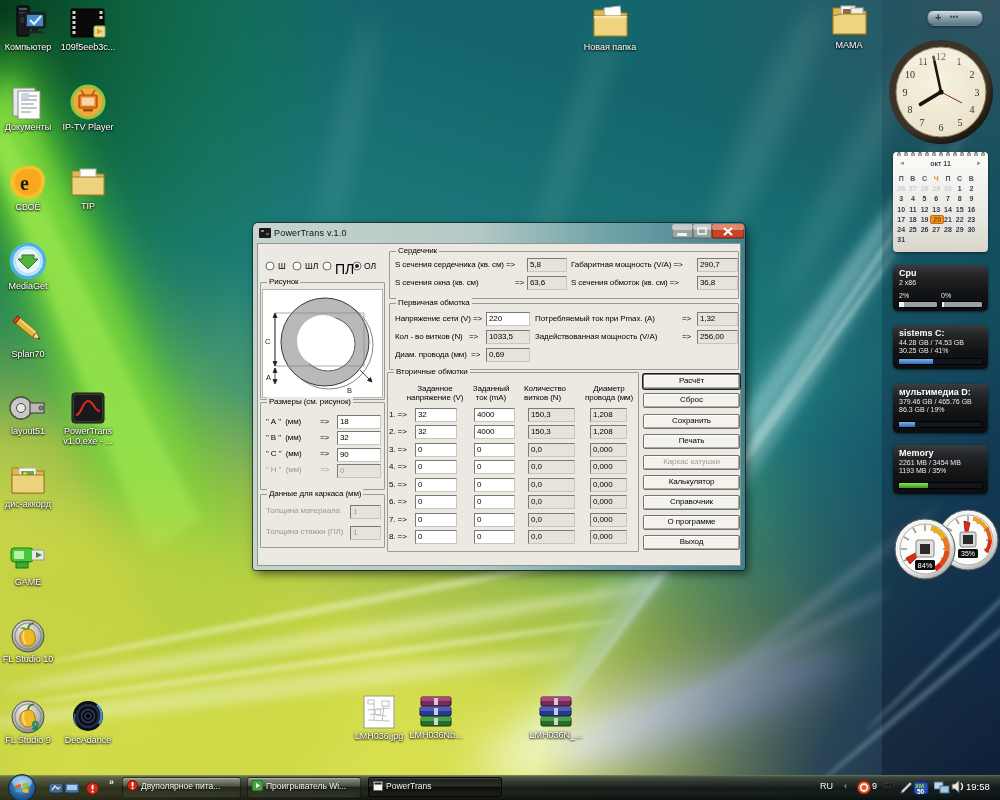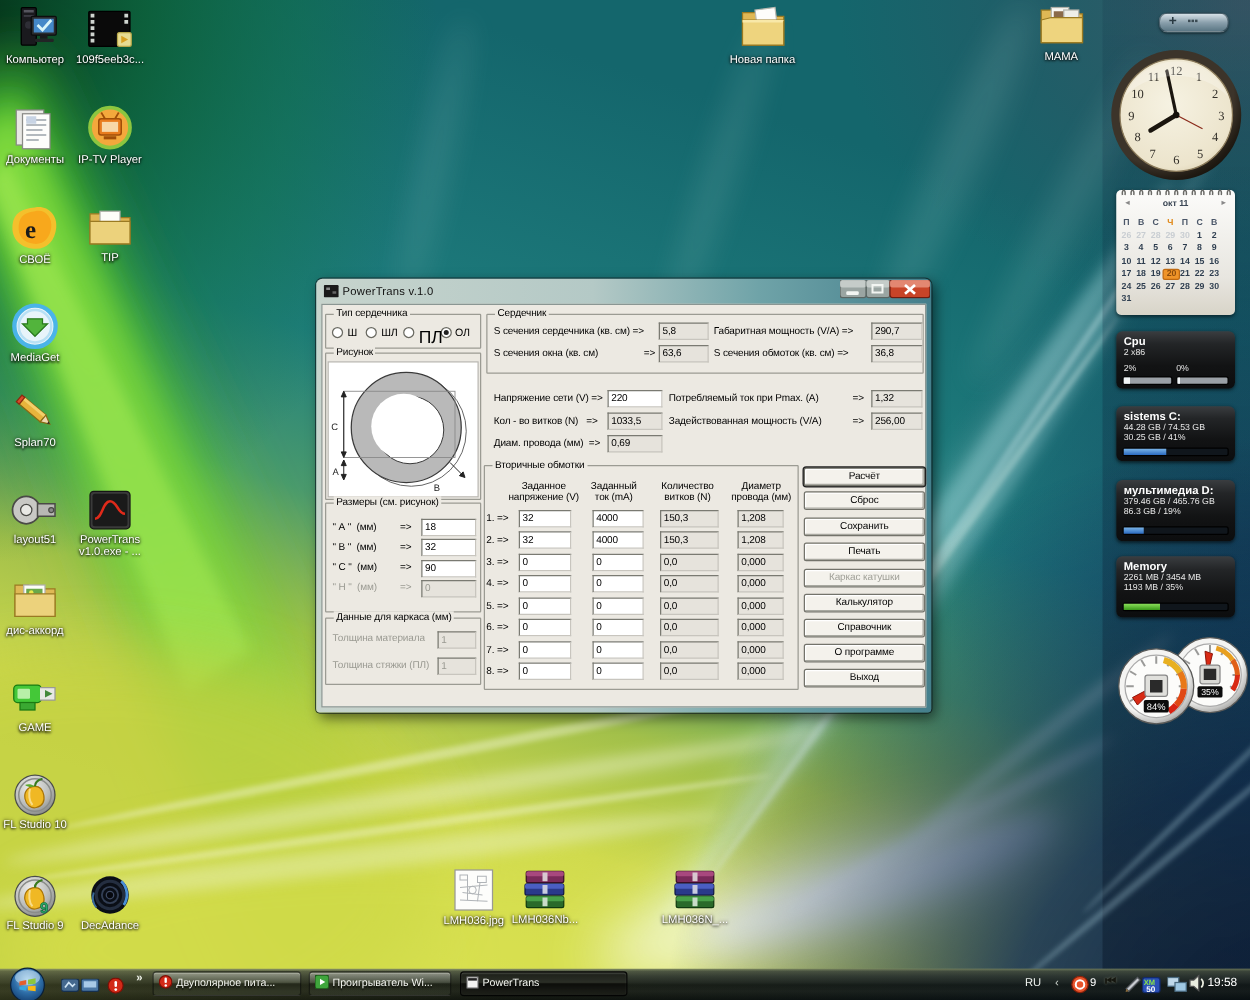--- a/index.html
+++ b/index.html
@@ -428,23 +428,20 @@
    <rect x="21" y="0" width="19" height="14" rx="2" fill="#9aa5a2" stroke="#5a6562" stroke-width="1"></rect>
    <rect x="21" y="0" width="19" height="6" rx="2" fill="#cfd6d3" opacity=".8"></rect>
    <rect x="26" y="4" width="8" height="6" fill="none" stroke="#f2f5f2" stroke-width="1.6"></rect>
    <rect x="40" y="0" width="32" height="14" rx="2" fill="#c84428" stroke="#6e1d10" stroke-width="1"></rect>
    <rect x="40" y="0" width="32" height="6" rx="2" fill="#e8937e" opacity=".85"></rect>
    <path d="M52 4 L60 11 M60 4 L52 11" stroke="#fff" stroke-width="2.2"></path>
   </svg>
  </div>
  <div id="client">
 
-  <div class="gb" style="left:2px;top:7px;width:123px;height:26px">
-          <span class="lg">Тип сердечника</span>
-        </div>
   <div class="lab" style="left:7px;top:16px">
    <svg width="115" height="12" viewBox="0 0 115 12">
     <g fill="#fff" stroke="#6a6a62">
               <circle cx="5" cy="6" r="4"></circle>
               <circle cx="32" cy="6" r="4"></circle>
               <circle cx="62" cy="6" r="4"></circle>
               <circle cx="92" cy="6" r="4"></circle>
             </g>
     <circle cx="92" cy="6" r="2" fill="#222"></circle>
    </svg>
@@ -508,39 +505,42 @@
   <div class="lab" style="left:137px;top:16px">S сечения сердечника (кв. см) =&gt;</div>
   <div class="fld ro" style="left:269px;top:14px;width:36px">5,8</div>
   <div class="lab" style="left:313px;top:16px">Габаритная мощность (V/A) =&gt;</div>
   <div class="fld ro" style="left:439px;top:14px;width:37px">290,7</div>
   <div class="lab" style="left:137px;top:34px">S сечения окна (кв. см)</div>
   <div class="lab" style="left:257px;top:34px">=&gt;</div>
   <div class="fld ro" style="left:269px;top:32px;width:36px">63,6</div>
   <div class="lab" style="left:313px;top:34px">S сечения обмоток (кв. см) =&gt;</div>
   <div class="fld ro" style="left:439px;top:32px;width:37px">36,8</div>
 
+  <div class="gb" style="left:131px;top:59px;width:348px;height:65px">
+          <span class="lg">Первичная обмотка</span>
+        </div>
   <div class="lab" style="left:137px;top:70px">Напряжение сети (V) =&gt;</div>
   <div class="fld" style="left:228px;top:68px;width:40px">220</div>
   <div class="lab" style="left:277px;top:70px">Потребляемый ток при Pmax. (A)</div>
   <div class="lab" style="left:424px;top:70px">=&gt;</div>
   <div class="fld ro" style="left:439px;top:68px;width:37px">1,32</div>
   <div class="lab" style="left:137px;top:88px">Кол - во витков (N)&nbsp;&nbsp;&nbsp;=&gt;</div>
   <div class="fld ro" style="left:228px;top:86px;width:40px">1033,5</div>
   <div class="lab" style="left:277px;top:88px">Задействованная мощность (V/A)</div>
   <div class="lab" style="left:424px;top:88px">=&gt;</div>
   <div class="fld ro" style="left:439px;top:86px;width:37px">256,00</div>
   <div class="lab" style="left:137px;top:106px">Диам. провода (мм)&nbsp;&nbsp;=&gt;</div>
   <div class="fld ro" style="left:228px;top:104px;width:40px">0,69</div>
 
   <div class="gb" style="left:129px;top:128px;width:250px;height:178px">
           <span class="lg">Вторичные обмотки</span>
         </div>
   <div class="lab" style="left:148px;top:140px;width:58px;text-align:center">Заданное<br>напряжение (V)</div>
   <div class="lab" style="left:208px;top:140px;width:50px;text-align:center">Заданный<br>ток (mA)</div>
-  <div class="lab" style="left:266px;top:140px;width:52px;text-align:center">Количество<br>витков (N)</div>
+  <div class="lab" style="left:266px;top:140px;width:52px;">Количество<br>витков (N)</div>
   <div class="lab" style="left:324px;top:140px;width:54px;text-align:center">Диаметр<br>провода (мм)</div>
 
   <div class="lab" style="left:131px;top:166px">1. =&gt;</div>
   <div class="fld" style="left:157px;top:164px;width:38px">32</div>
   <div class="fld" style="left:216px;top:164px;width:37px">4000</div>
   <div class="fld ro" style="left:270px;top:164px;width:43px">150,3</div>
   <div class="fld ro" style="left:332px;top:164px;width:33px">1,208</div>
   <div class="lab" style="left:131px;top:183px">2. =&gt;</div>
   <div class="fld" style="left:157px;top:181px;width:38px">32</div>
   <div class="fld" style="left:216px;top:181px;width:37px">4000</div>

